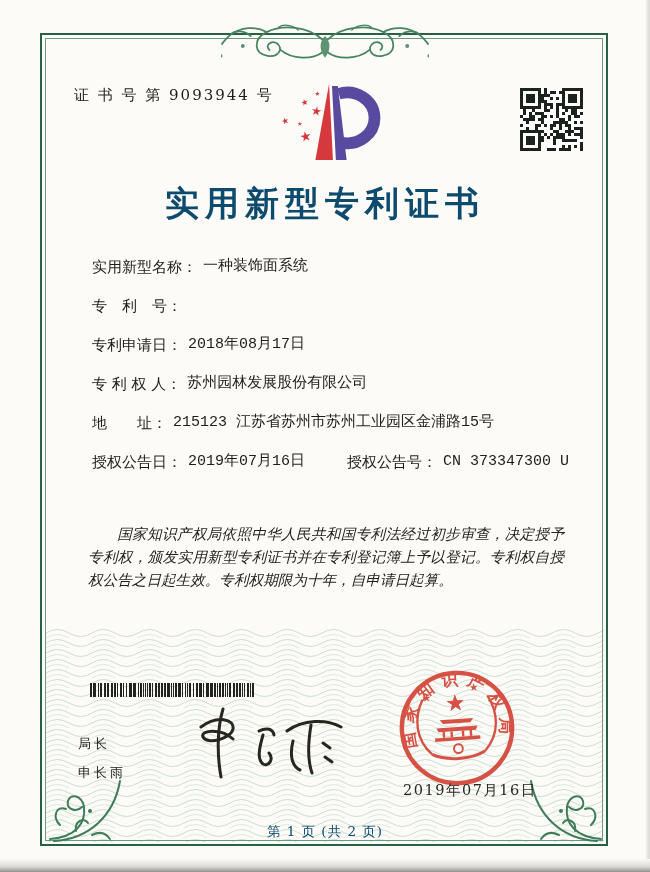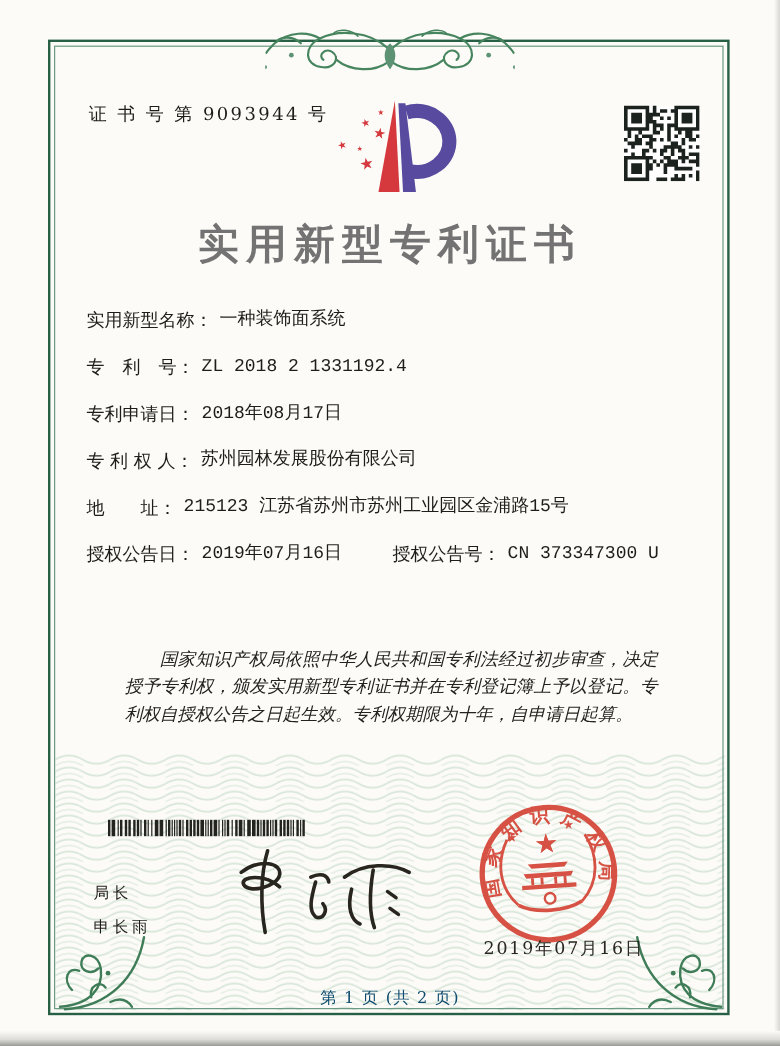--- a/index.html
+++ b/index.html
@@ -17,32 +17,32 @@
   .guilloche{position:absolute;left:46px;top:628px;width:558px;height:214px;z-index:1;opacity:.75;}
   .ornament-top{position:absolute;left:221px;top:16px;z-index:2;}
   .corner{position:absolute;z-index:2;}
   .corner-bl{left:46px;top:751px;}
   .corner-br{left:525px;top:751px;transform:scale(-1,1);}
   
   .cert-no{position:absolute;left:74px;top:86px;font-size:15px;letter-spacing:2px;z-index:3;}
   .logo{position:absolute;left:272px;top:84px;z-index:3;}
   .qr{position:absolute;left:520px;top:88px;z-index:3;}
   .title{position:absolute;left:0;right:0;top:181px;text-align:center;font-size:34px;
-     font-weight:600;letter-spacing:6px;color:#737373;z-index:3;}
-  
-  .fields{position:absolute;left:72px;right:60px;top:256px;display:flex;flex-direction:column;
+     font-weight:600;letter-spacing:6px;color:#0c4a6e;z-index:3;}
+  
+  .fields{position:absolute;left:92px;right:60px;top:256px;display:flex;flex-direction:column;
      gap:17px;z-index:3;}
   .frow{display:flex;font-size:15px;line-height:22px;white-space:nowrap;}
   .flabel{flex:0 0 auto;}
   .fvalue{margin-left:6px;font-family:Liberation Mono, monospace;}
   .gazette{margin-left:42px;}
   
   .paras{position:absolute;left:88px;width:476px;top:522px;z-index:3;font-size:14.6px;
      line-height:23px;text-align:justify;font-style:italic;color:#24221d;}
-  .paras p{margin:16px;text-indent:2em;}
+  .paras p{margin:0;text-indent:2em;}
   
   .barcode{position:absolute;left:90px;top:683px;z-index:3;}
   
   .signer{position:absolute;left:78px;top:729px;z-index:3;font-size:13px;letter-spacing:3px;
      line-height:29px;font-family:Liberation Sans, sans-serif;}
   .autograph{position:absolute;left:183px;top:697px;z-index:4;}
   
   .seal{position:absolute;left:393px;top:664px;z-index:3;transform:rotate(-4deg);opacity:.95;}
   .seal-date{position:absolute;left:403px;top:781px;z-index:4;font-size:14.5px;
      letter-spacing:1.5px;color:#2a2722;}
@@ -131,21 +131,20 @@
 
   <div class="title">实用新型专利证书</div>
 
   <div class="fields">
     <div class="frow">
       <span class="flabel">实用新型名称：</span>
       <span class="fvalue">一种装饰面系统</span>
     </div>
     <div class="frow">
       <span class="flabel">专　利　号：</span>
-      <span class="fvalue">ZL 2018 2 1331192.4</span>
     </div>
     <div class="frow">
       <span class="flabel">专利申请日：</span>
       <span class="fvalue">2018年08月17日</span>
     </div>
     <div class="frow">
       <span class="flabel">专 利 权 人：</span>
       <span class="fvalue">苏州园林发展股份有限公司</span>
     </div>
     <div class="frow">

